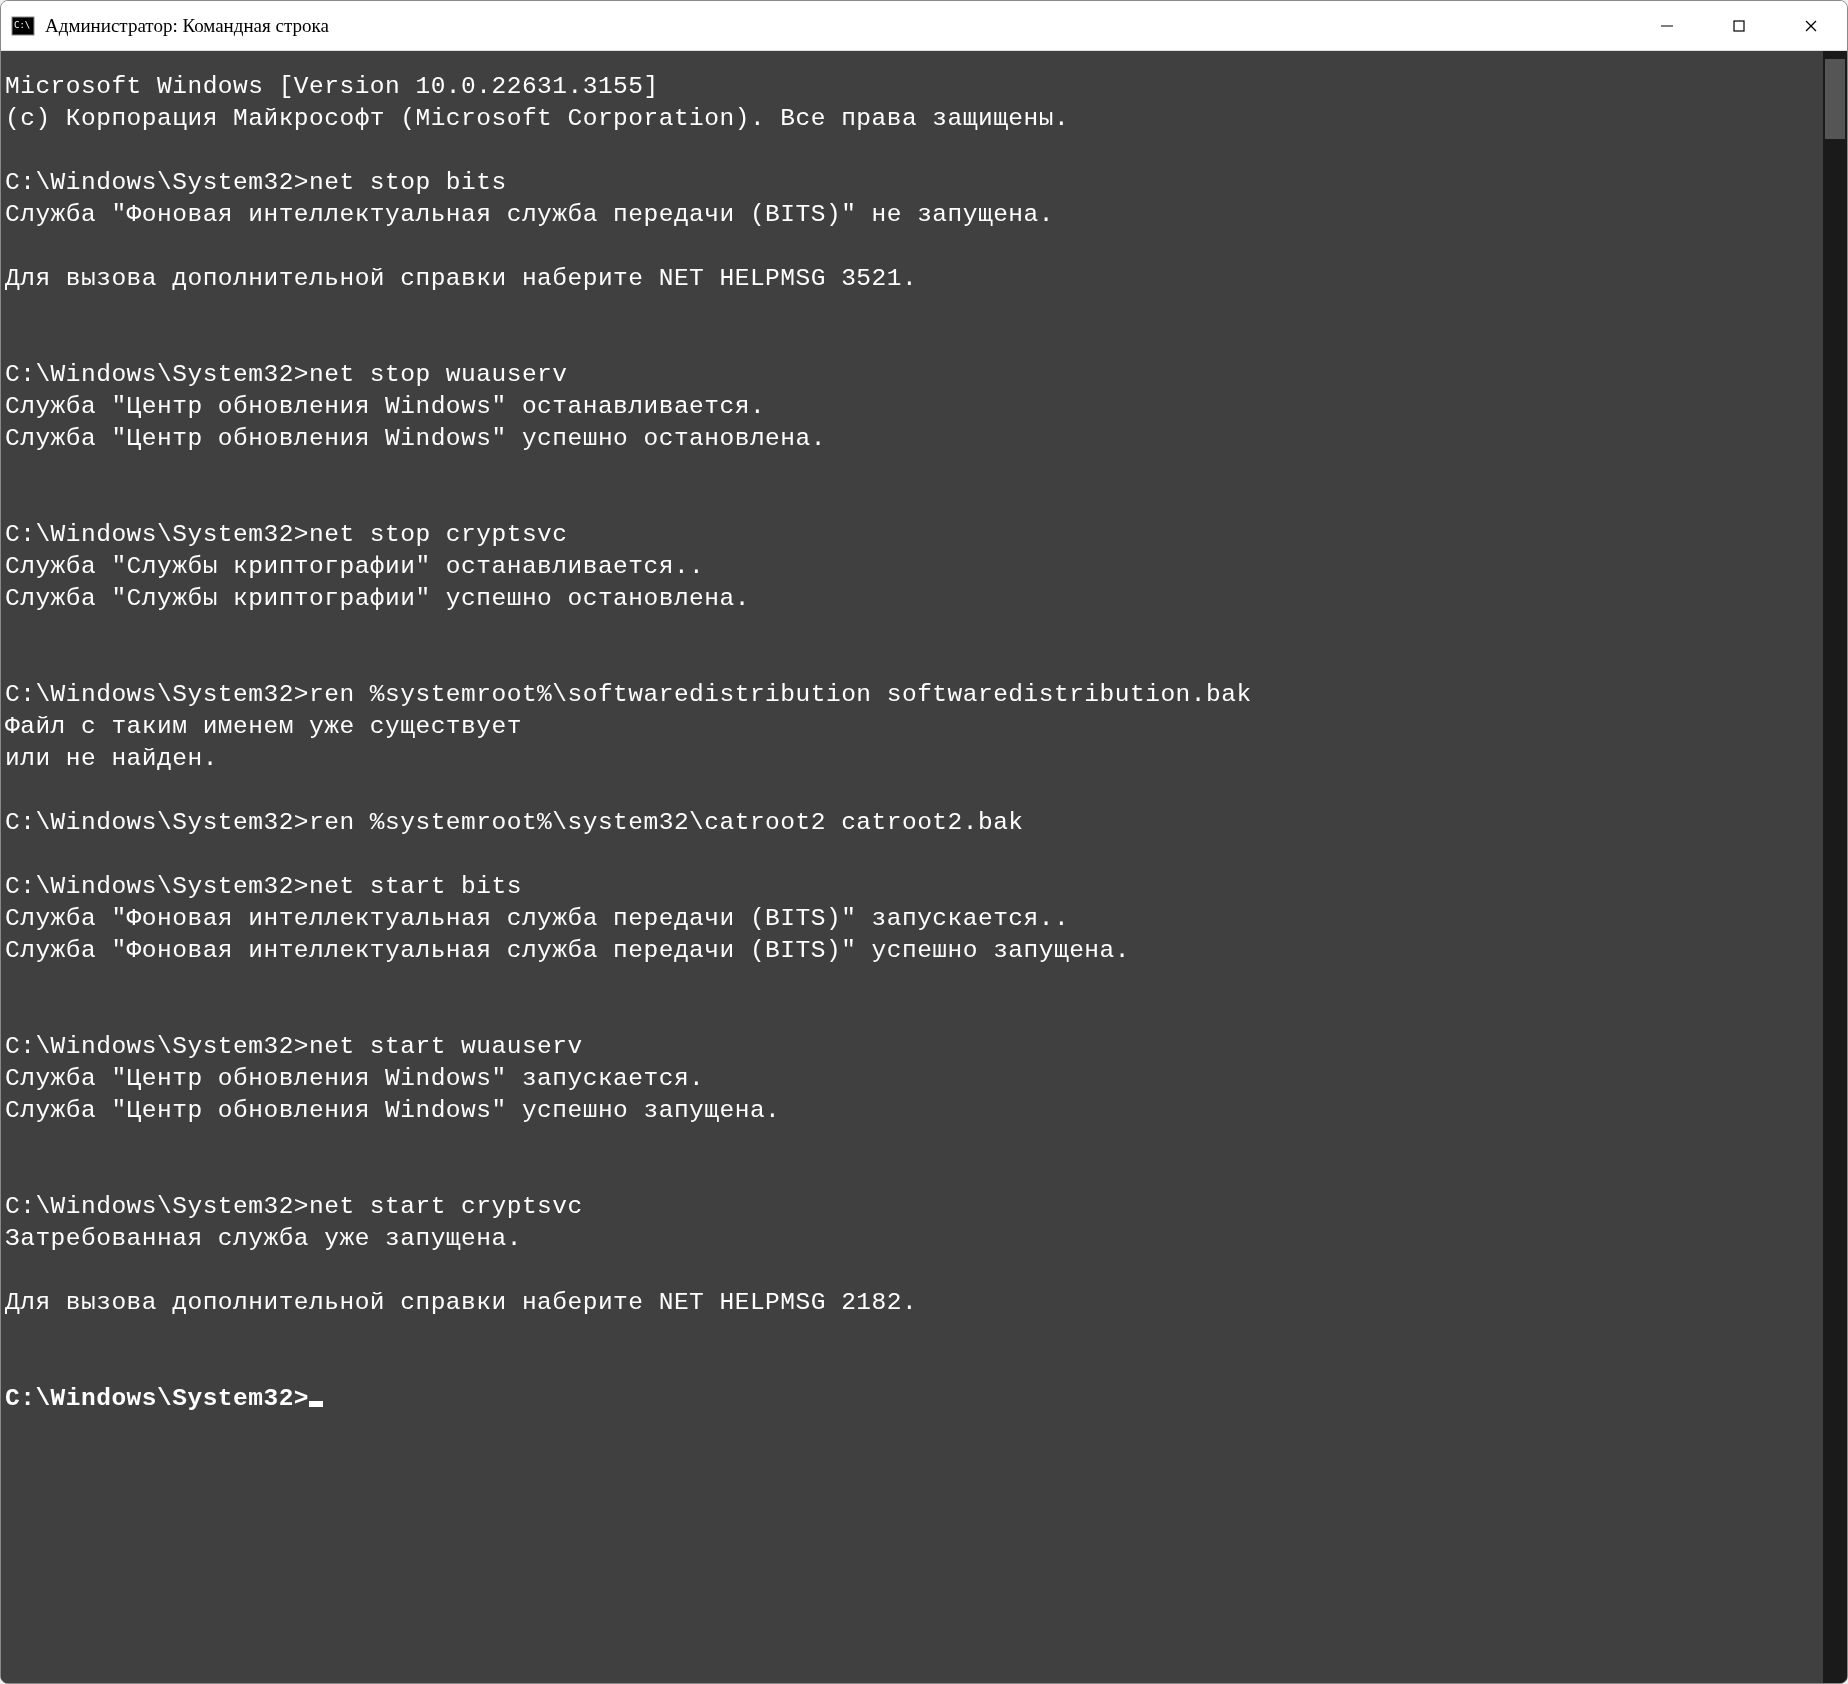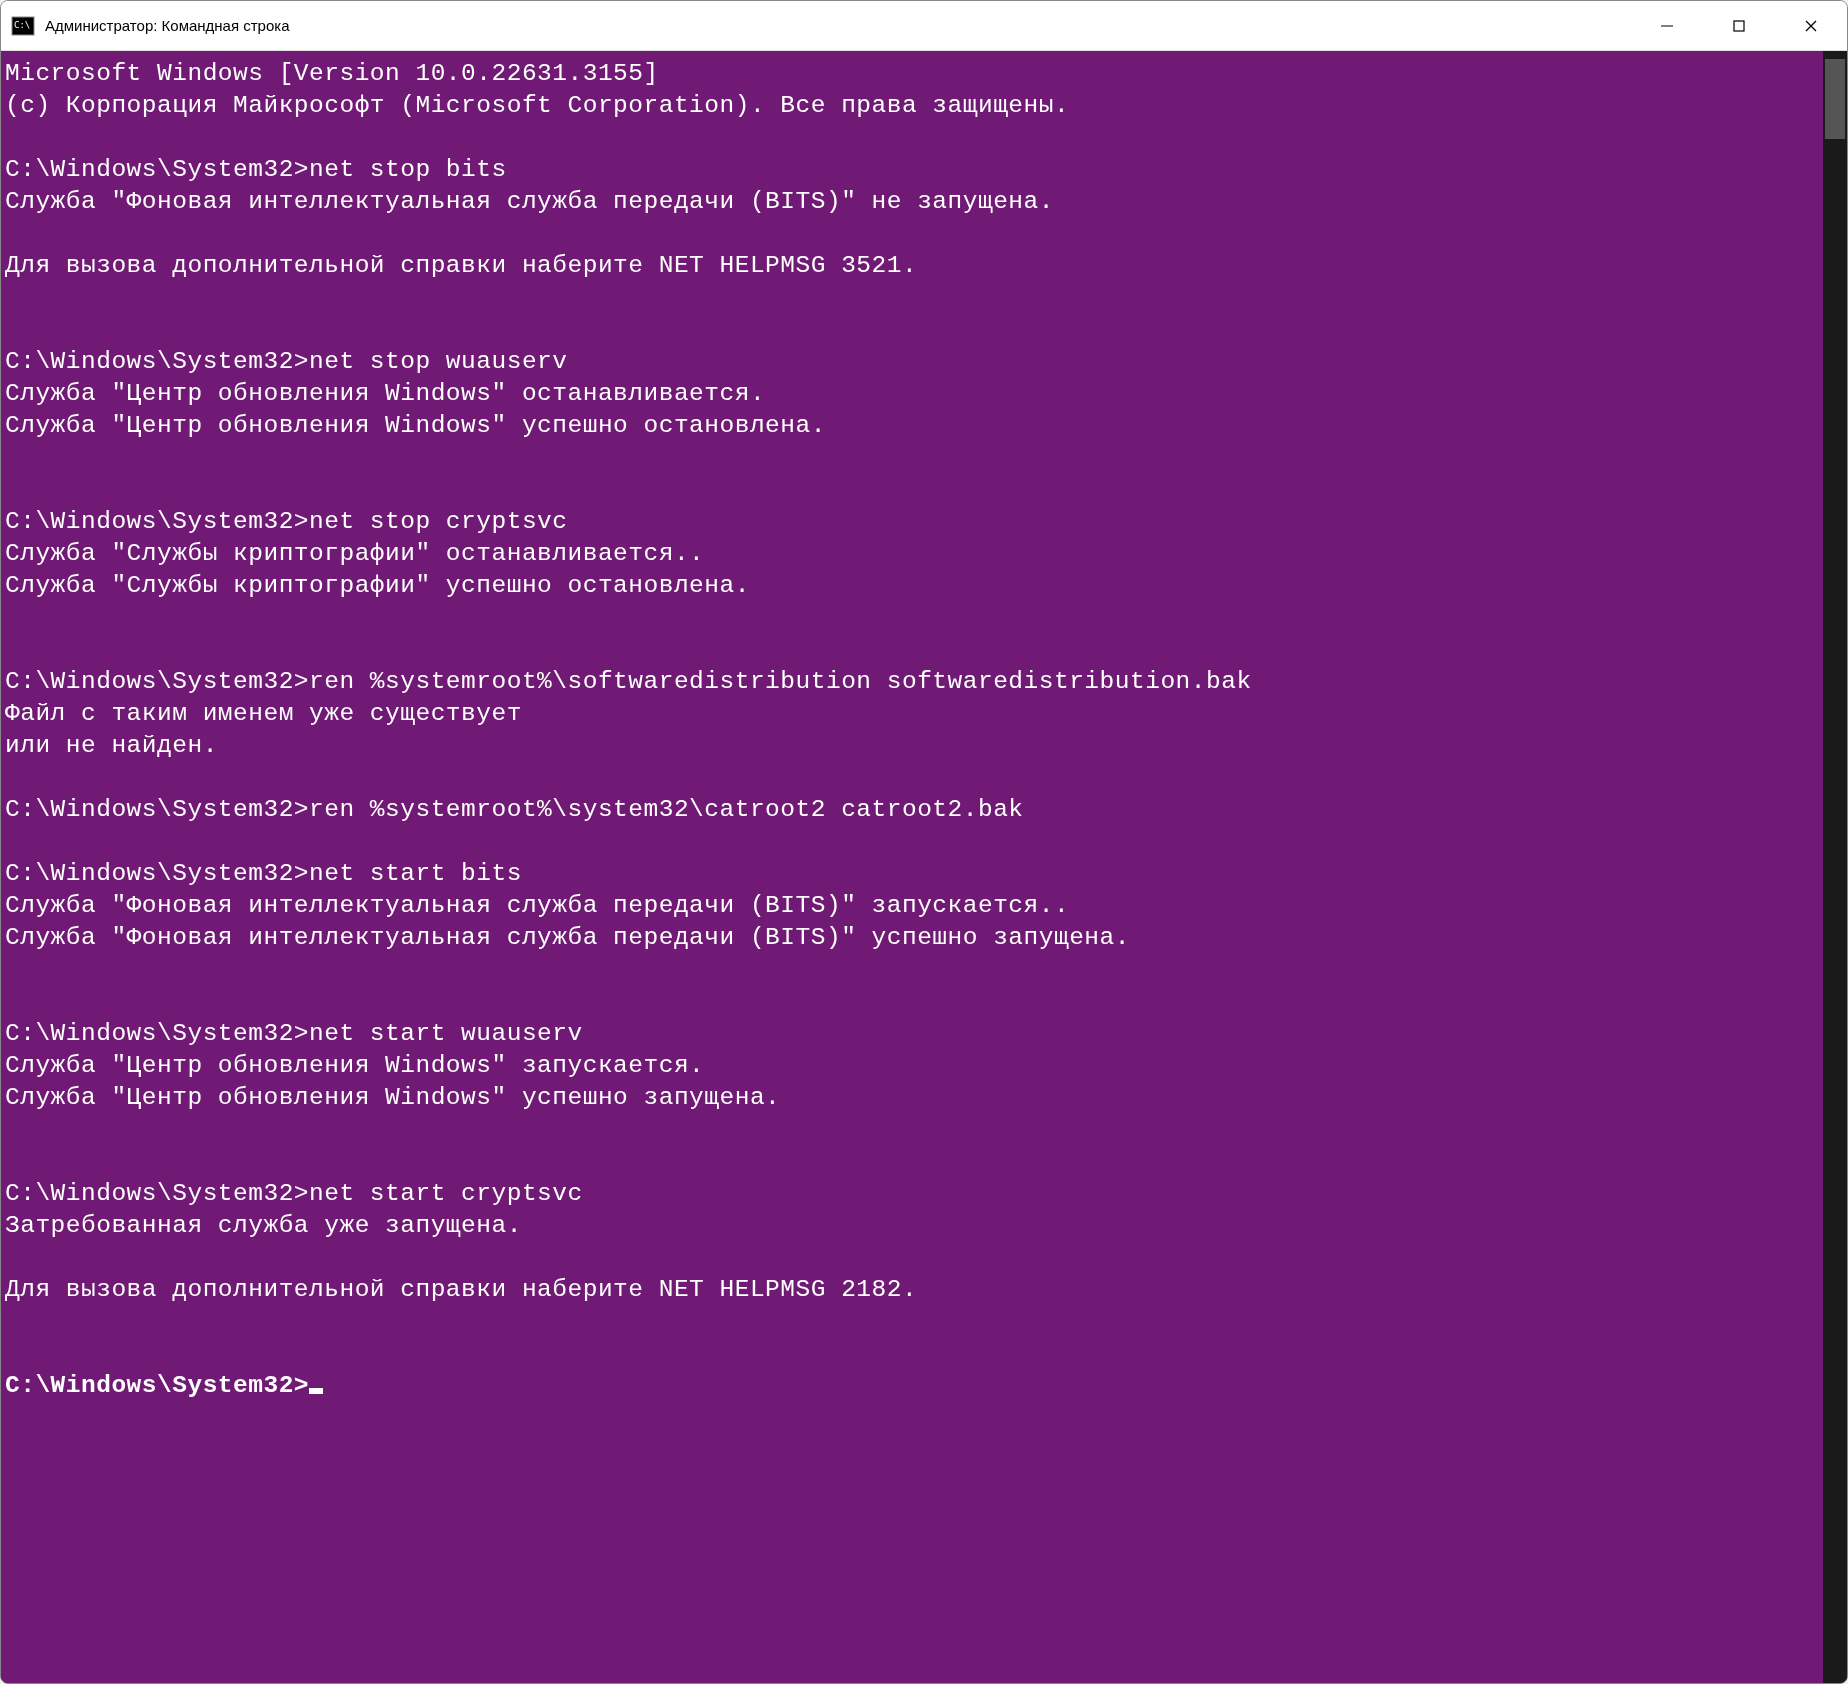--- a/index.html
+++ b/index.html
@@ -32,23 +32,24 @@
     .titlebar-icon {
       width: 24px;
       height: 24px;
       margin-right: 10px;
       display: flex;
       align-items: center;
       justify-content: center;
     }
     .titlebar-icon svg { width: 24px; height: 24px; }
     .titlebar-title {
-      font-size: 15px;
+      font-size: 19px;
       color: #000;
       flex: 1;
+      font-family: Liberation Serif, serif;
     }
     .window-controls {
       display: flex;
       height: 100%;
     }
     .win-btn {
       width: 72px;
       height: 100%;
       display: flex;
       align-items: center;
@@ -59,26 +60,26 @@
     }
     .win-btn svg { width: 16px; height: 16px; }
     .terminal-wrap {
       flex: 1;
       display: flex;
       background: #000;
       overflow: hidden;
     }
     .terminal {
       flex: 1;
-      background: #701a75;
+      background: #404040;
       color: #ffffff;
       font-family: 'Consolas', 'Courier New', monospace;
       font-size: 24.5px;
       line-height: 32px;
-      padding: 7px 0 0 4px;
+      padding: 20px 0 0 4px;
       white-space: pre;
       overflow: hidden;
       letter-spacing: 0.5px;
     }
     .scrollbar {
       width: 24px;
       background: #1a1a1a;
       position: relative;
     }
     .scrollbar-thumb {

